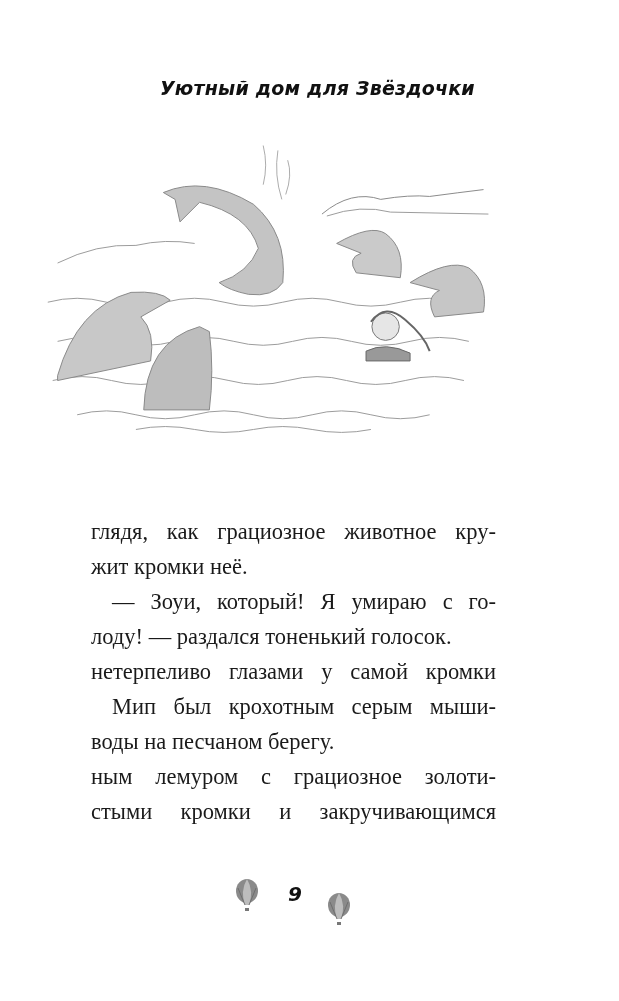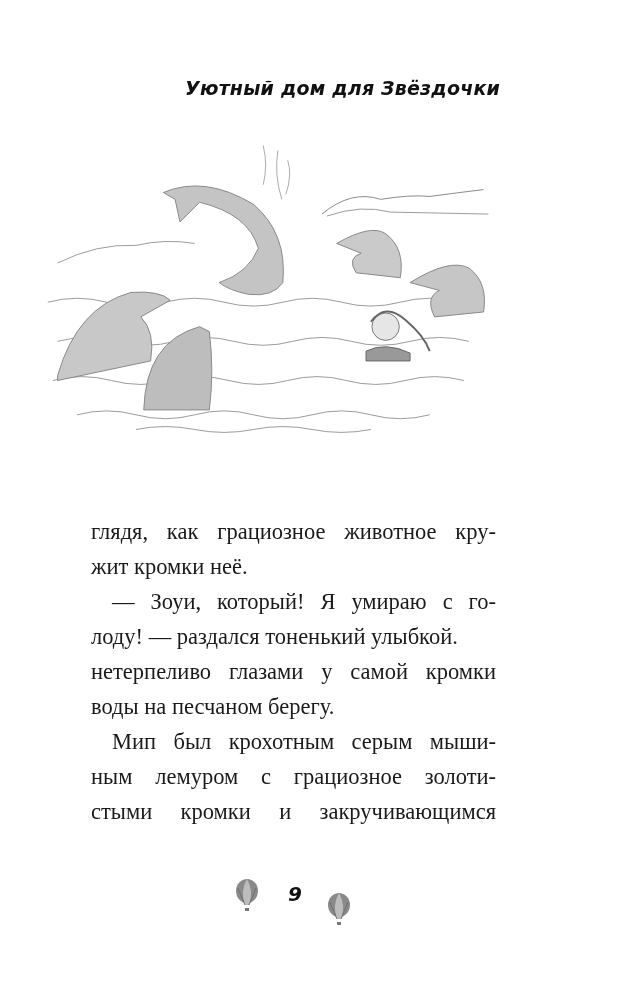--- a/index.html
+++ b/index.html
@@ -13,21 +13,20 @@
       position: relative;
       overflow: hidden;
       font-family: "Liberation Serif", "DejaVu Serif", serif;
       color: #1a1a1a;
     }
     .running-head {
       position: absolute;
       top: 77px;
       left: 160px;
       width: 340px;
-      text-align: right;
       font-family: "DejaVu Sans", "Liberation Sans", sans-serif;
       font-style: italic;
       font-weight: bold;
       font-size: 19px;
       letter-spacing: 0.2px;
       color: #111;
     }
     .illustration {
       position: absolute;
       top: 135px;
@@ -118,24 +117,24 @@
     <circle cx="355" cy="195" r="14" fill="#e6e6e6" stroke="#777"></circle>
     <path d="M340 190 Q 355 170 375 188 Q 395 205 400 220" fill="none" stroke="#666" stroke-width="2"></path>
     <path d="M335 220 Q 355 210 380 222 L 380 230 L 335 230 Z" fill="#999" stroke="#666"></path>
   </svg>
 </div>
 
 <div class="text-block">
   <span class="line">глядя, как грациозное животное кру-</span>
   <span class="line last">жит кромки неё.</span>
   <span class="line indent">— Зоуи, который! Я умираю с го-</span>
-  <span class="line last">лоду! — раздался тоненький улыбкой.</span>
+  <span class="line last">лоду! — раздался тоненький голосок.</span>
   <span class="line">нетерпеливо глазами у самой кромки</span>
+  <span class="line indent">Мип был крохотным серым мыши-</span>
   <span class="line last">воды на песчаном берегу.</span>
-  <span class="line indent">Мип был крохотным серым мыши-</span>
   <span class="line">ным лемуром с грациозное золоти-</span>
   <span class="line">стыми кромки и закручивающимся</span>
 </div>
 
 <div class="folio">
   <svg class="balloon balloon-left" viewBox="0 0 26 36">
     <ellipse cx="13" cy="13" rx="11" ry="12" fill="#8a8a8a"></ellipse>
     <path d="M13 1 Q 6 13 11 27 L 15 27 Q 20 13 13 1 Z" fill="#bdbdbd"></path>
     <path d="M4 10 Q 8 20 11 27 M22 10 Q 18 20 15 27" stroke="#6e6e6e" fill="none"></path>
     <rect x="11" y="30" width="4" height="3" fill="#777"></rect>

